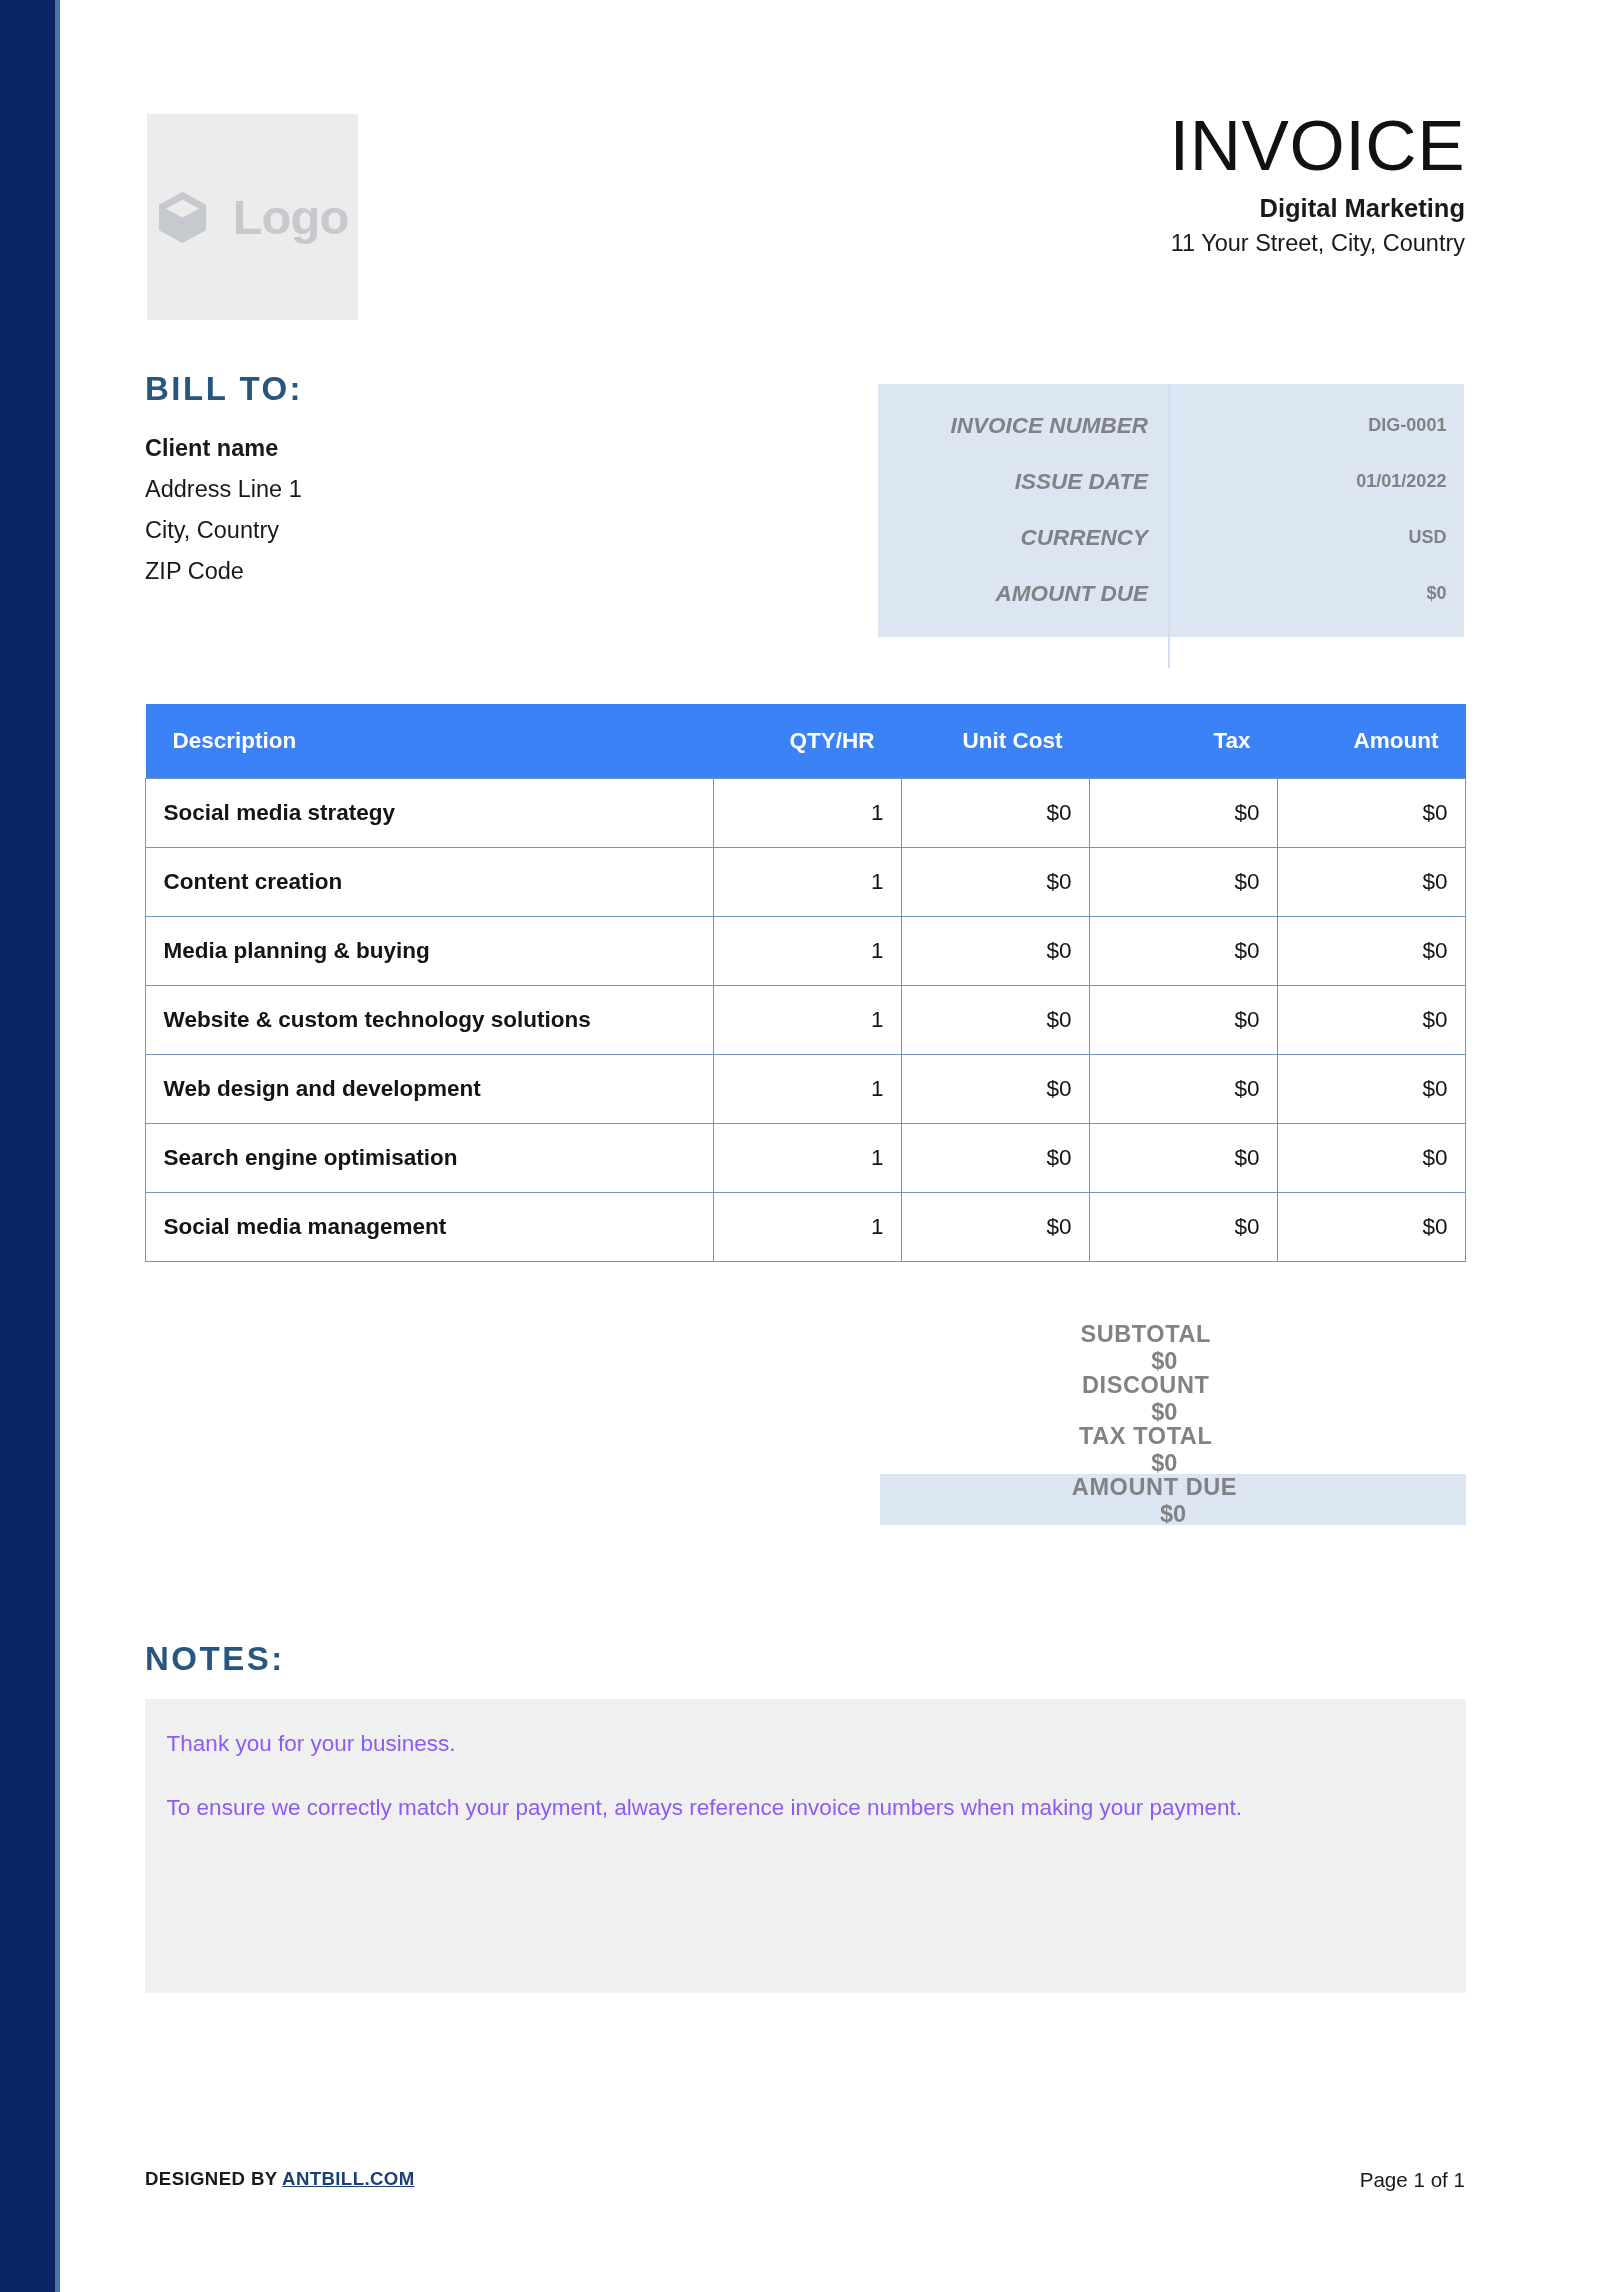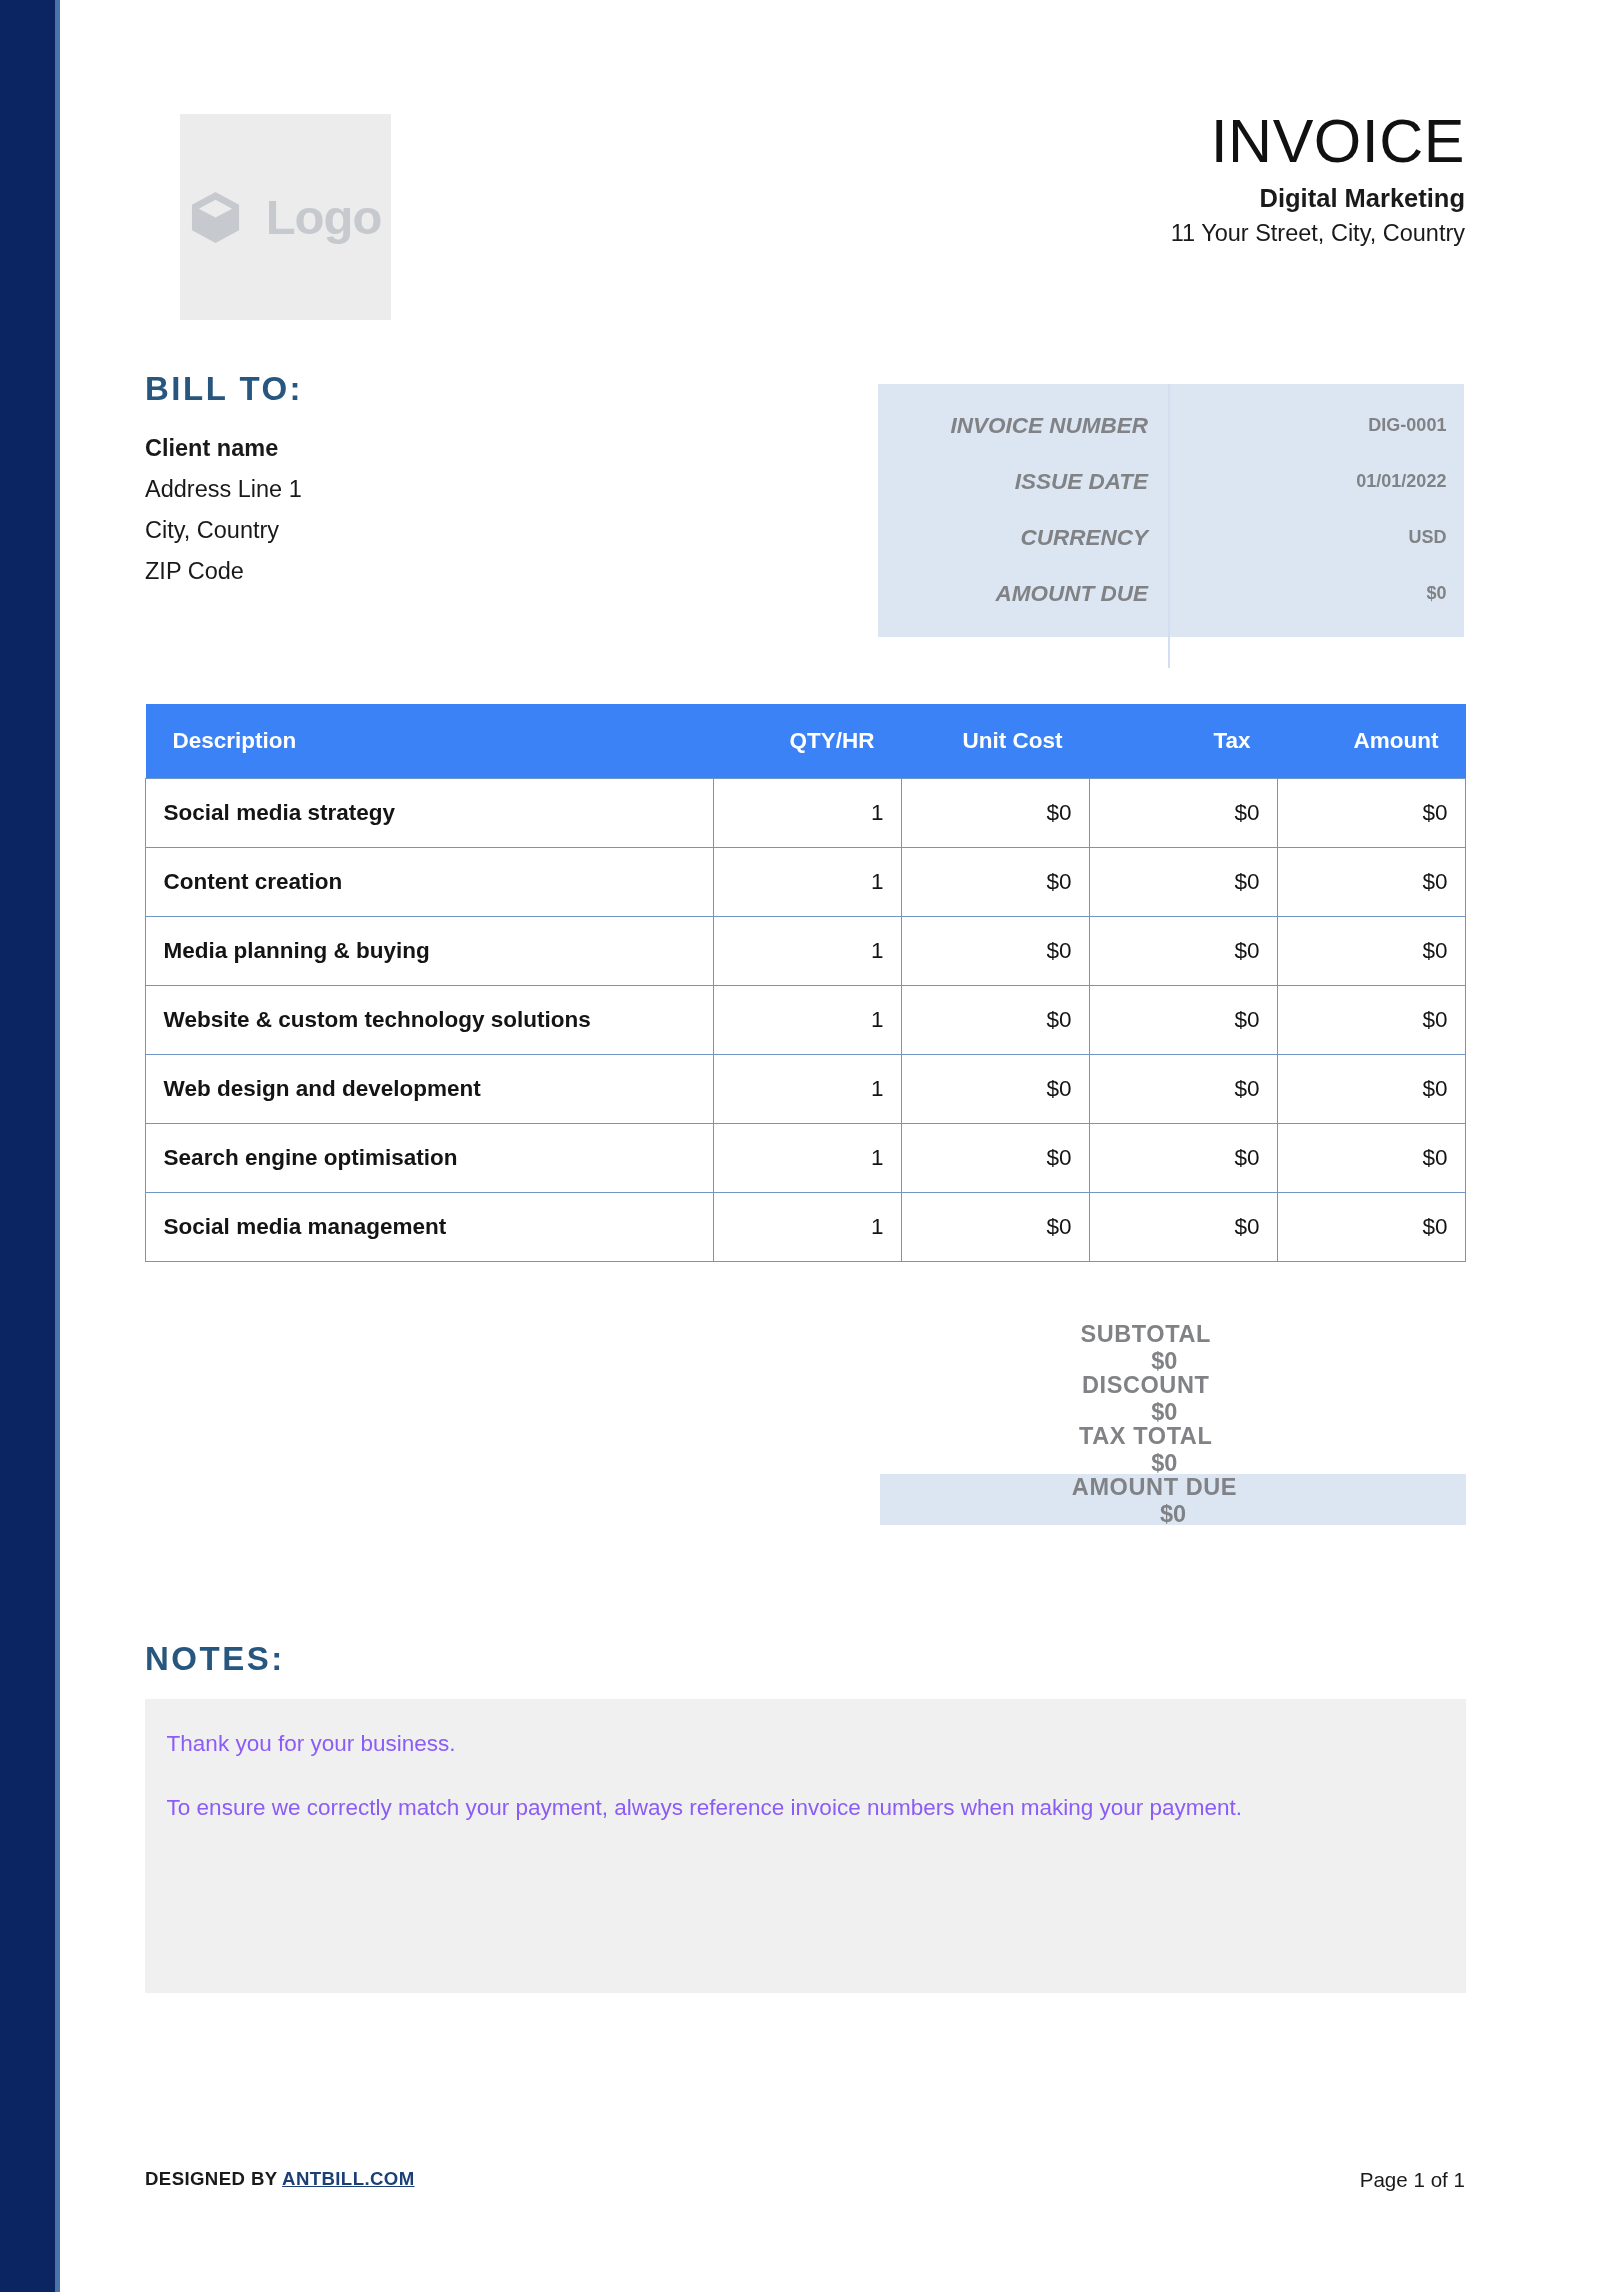--- a/index.html
+++ b/index.html
@@ -34,38 +34,37 @@
   
   .logo-box {
     position: absolute;
     left: 147px; top: 114px;
     width: 211px; height: 206px;
     background: #ececec;
     display: flex;
     align-items: center;
     justify-content: center;
     gap: 25px;
-    margin-left: 33px;
   }
   .logo-mark { width: 51px; height: 55px; display:block; }
   .logo-word {
     font-size: 49px;
     font-weight: bold;
     color: #c6c9ce;
     letter-spacing: -1px;
     line-height: 1;
   }
 
   .head-right {
     position: absolute;
     right: 156px; top: 110px;
     text-align: right;
   }
   .inv-title {
-    font-size: 61px;
+    font-size: 71px;
     font-weight: 400;
     color: #111111;
     line-height: 1.02;
     letter-spacing: 0.5px;
   }
   .inv-company {
     font-size: 25.5px;
     font-weight: bold;
     color: #1a1a1a;
     margin-top: 11.8px;

